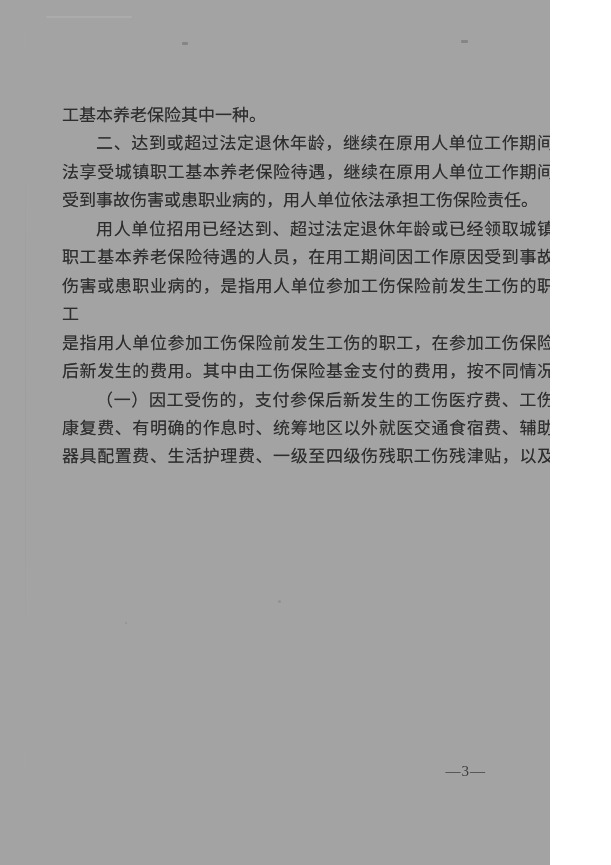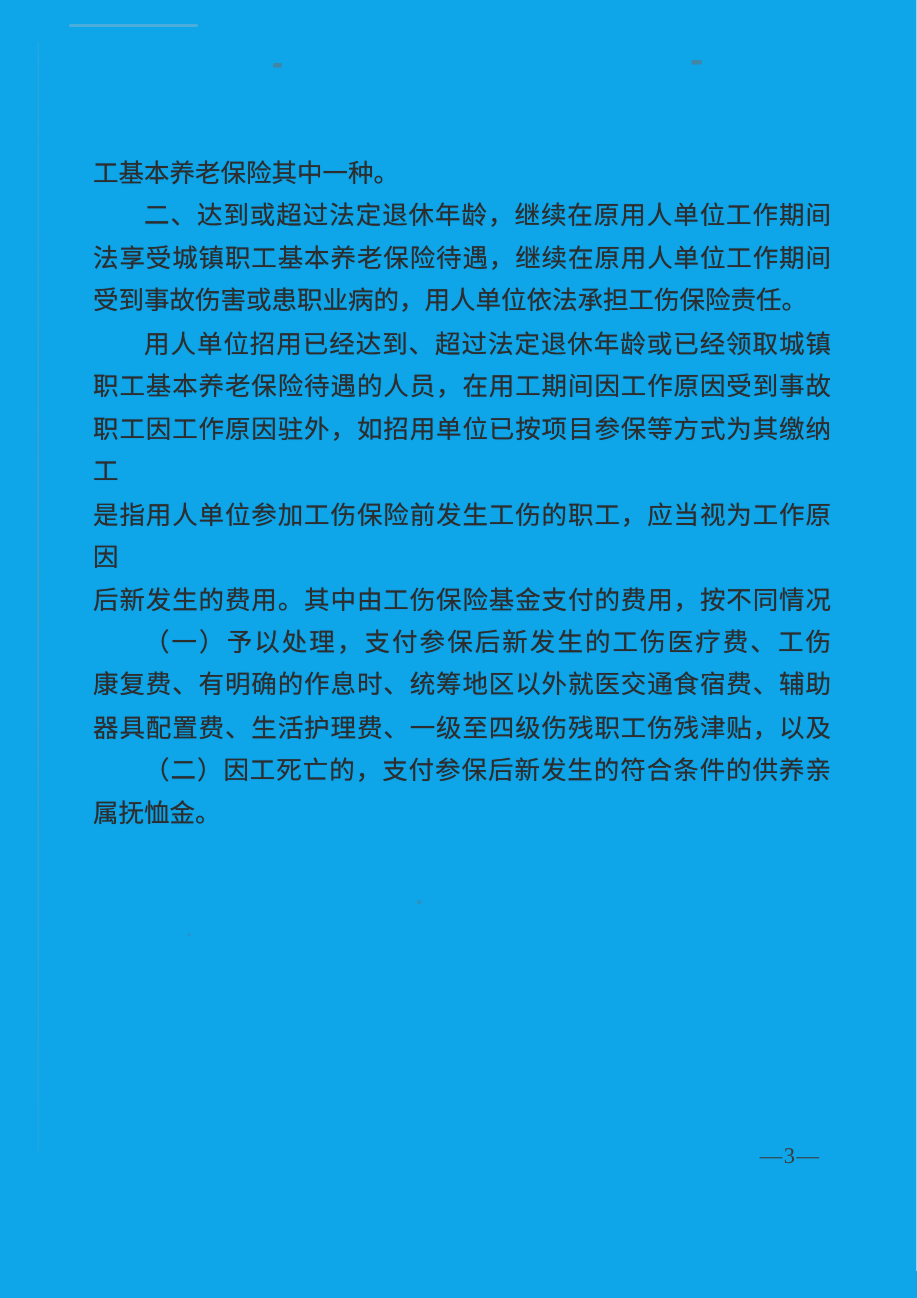--- a/index.html
+++ b/index.html
@@ -2,23 +2,23 @@
 <html lang="zh-CN"><head>
 <meta charset="utf-8">
 <style>
   html, body {
     margin: 0;
     padding: 0;
     background: #ffffff;
   }
   .page {
     position: relative;
-    width: 611px;
+    width: 550px;
     height: 865px;
-    background: #0ea5e9;
+    background: #a3a3a3;
     overflow: hidden;
     font-family: "Liberation Serif", "DejaVu Serif", serif;
   }
   
   .fold-line {
     position: absolute;
     left: 25px;
     top: 28px;
     width: 1px;
     height: 740px;
@@ -90,38 +90,34 @@
 
     <p class="para">
       <span class="line ind">二、达到或超过法定退休年龄，继续在原用人单位工作期间</span>
       <span class="line">法享受城镇职工基本养老保险待遇，继续在原用人单位工作期间</span>
       <span class="line end">受到事故伤害或患职业病的，用人单位依法承担工伤保险责任。</span>
     </p>
 
     <p class="para">
       <span class="line ind">用人单位招用已经达到、超过法定退休年龄或已经领取城镇</span>
       <span class="line">职工基本养老保险待遇的人员，在用工期间因工作原因受到事故</span>
-      <span class="line">职工因工作原因驻外，如招用单位已按项目参保等方式为其缴纳工</span>
+      <span class="line">伤害或患职业病的，是指用人单位参加工伤保险前发生工伤的职工</span>
     </p>
 
     <p class="para">
-      <span class="line">是指用人单位参加工伤保险前发生工伤的职工，应当视为工作原因</span>
+      <span class="line">是指用人单位参加工伤保险前发生工伤的职工，在参加工伤保险</span>
       <span class="line">后新发生的费用。其中由工伤保险基金支付的费用，按不同情况</span>
     </p>
 
     <p class="para">
-      <span class="line ind">（一）予以处理，支付参保后新发生的工伤医疗费、工伤</span>
+      <span class="line ind">（一）因工受伤的，支付参保后新发生的工伤医疗费、工伤</span>
       <span class="line">康复费、有明确的作息时、统筹地区以外就医交通食宿费、辅助</span>
       <span class="line">器具配置费、生活护理费、一级至四级伤残职工伤残津贴，以及</span>
     </p>
 
-    <p class="para">
-      <span class="line ind">（二）因工死亡的，支付参保后新发生的符合条件的供养亲</span>
-      <span class="line end">属抚恤金。</span>
-    </p>
 
 
 
   </div>
 
   <div class="pagenum">—3—</div>
 
 </div>
 
 </body></html>

